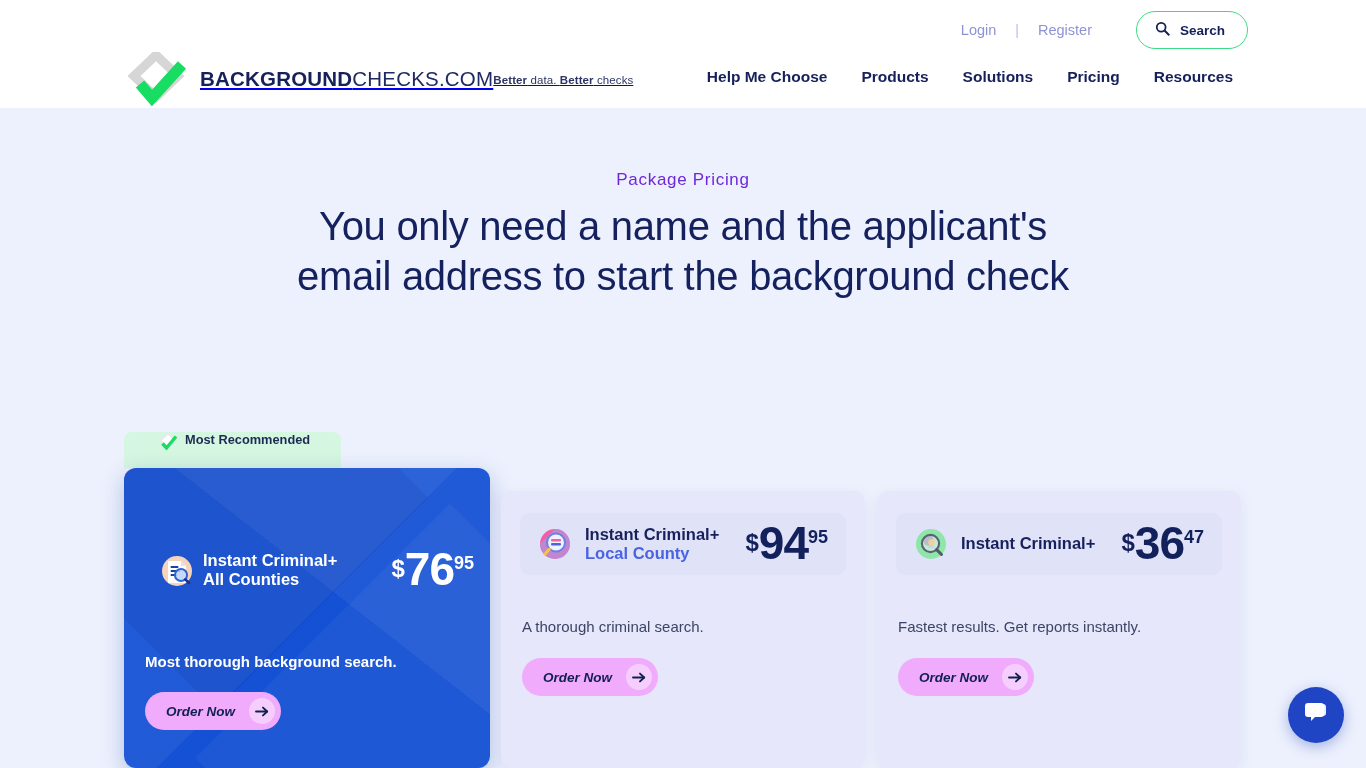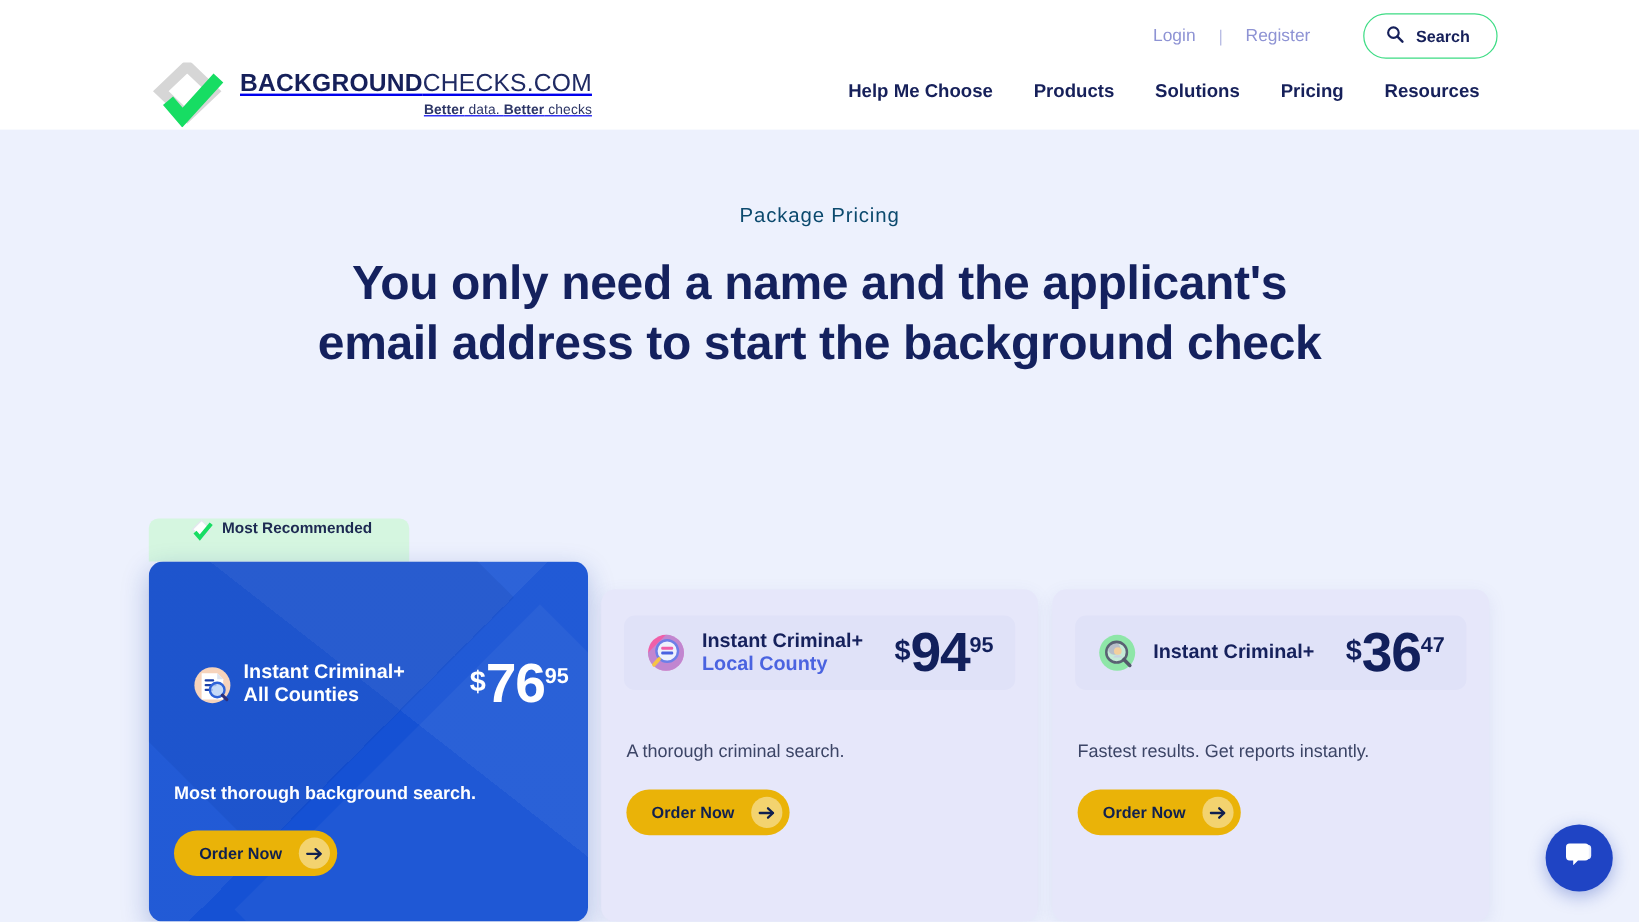--- a/index.html
+++ b/index.html
@@ -17,21 +17,21 @@
     position: absolute; top: 0; left: 0;
     width: 1366px; height: 108px;
     background: #ffffff;
     z-index: 20;
   }
   .logo-wrap {
     position: absolute; left: 126px; top: 52px;
     display: flex; align-items: center; gap: 10px;
   }
   .logo-mark { width: 64px; height: 54px; position: relative; flex: none; }
-  .logo-text { display: flex; flex-direction: column; line-height: 1; }
+  .logo-text { display: flex; line-height: 1; }
   .logo-title {
     font-size: 20.5px; letter-spacing: .2px; white-space: nowrap;
     color: #1f2a63; font-weight: 400;
   }
   .logo-title b { font-weight: 700; color: #16205a; }
   .logo-tag {
     font-size: 11.5px; color: #2c3566; text-align: right;
     margin-top: 6px; letter-spacing: .1px; white-space: nowrap;
   }
   .logo-tag b { font-weight: 700; }
@@ -59,26 +59,26 @@
     display: flex; align-items: center; gap: 0;
   }
   .nav-item {
     font-size: 15.5px; font-weight: 700; color: #16205a;
     text-decoration: none; padding: 0 17px; cursor: pointer; white-space: nowrap;
   }
 
   
   .hero { position: absolute; top: 108px; left: 0; width: 1366px; text-align: center; }
   .eyebrow {
-    margin-top: 62px; font-size: 17px; color: #0c4a6e;
+    margin-top: 62px; font-size: 17px; color: #6d28d9;
     letter-spacing: .7px;
   }
   .hero-h1 {
-    margin-top: 26px;
-    font-size: 40px; font-weight: 700; color: #14215e;
+    margin-top: 16px;
+    font-size: 40px; font-weight: 400; color: #14215e;
     line-height: 1.0; letter-spacing: -.3px;
   }
   .hero-h1 .l2 { display: block; margin-top: 10px; }
   .hero-sub {
     margin: 33px auto 0; width: 760px;
     font-size: 16.5px; color: #4b5578; line-height: 1.75;
   }
 
   
   .cards { position: absolute; top: 432px; left: 0; width: 1366px; height: 336px; }
@@ -152,22 +152,22 @@
   .card-featured .price * { color: #ffffff; }
   .card-plain .price * { color: #12205c; }
 
   .pdesc { position: relative; z-index: 2; font-size: 15px; }
   .card-featured .pdesc { margin: 55px 0 0 21px; color: #ffffff; font-weight: 700; }
   .card-plain .pdesc { margin: 43px 0 0 21px; color: #3c4566; }
 
   .order-btn {
     position: relative; z-index: 2;
     display: inline-flex; align-items: center;
-    background: #eab308; border: none; border-radius: 24px;
-    height: 38px; padding: 0 6px 0 21px; cursor: pointer;
+    background: #f0abfc; border: none; border-radius: 24px;
+    height: 38px; padding: 0 6px 0 21px; cursor: pointer; font-style: italic;
   }
   .card-featured .order-btn { margin: 22px 0 0 21px; }
   .card-plain .order-btn { margin: 23px 0 0 21px; }
   .order-btn .olbl { font-size: 13.5px; font-weight: 700; color: #10204f; }
   .order-btn .ocirc {
     width: 26px; height: 26px; border-radius: 50%;
     background: rgba(255,255,255,.42);
     display: flex; align-items: center; justify-content: center;
     margin-left: 14px;
   }

